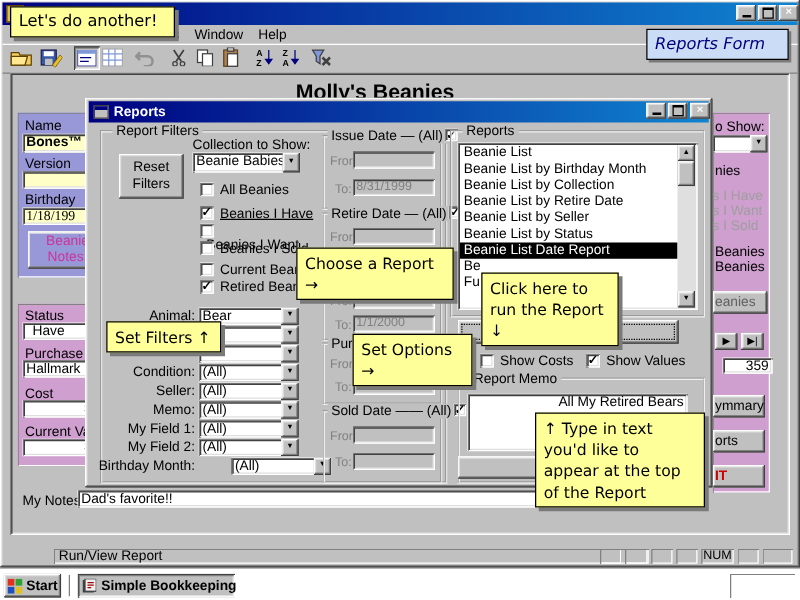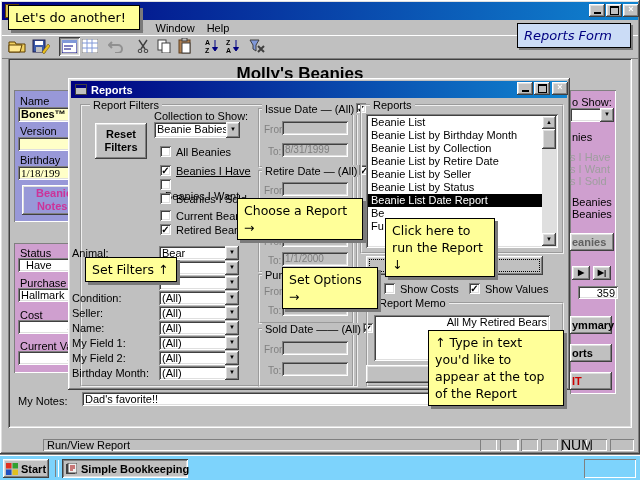--- a/index.html
+++ b/index.html
@@ -1,41 +1,41 @@
 <!DOCTYPE html>
 <html><head>
 <meta charset="utf-8">
 <style>
   html,body{margin:0;padding:0;background:#555;}
   #screen{position:relative;width:640px;height:480px;overflow:hidden;
     font-family:"Liberation Sans",sans-serif;font-size:11px;color:#000;background:#c0c0c0;}
   .abs{position:absolute;}
   
   .r2{box-shadow:inset -1px -1px #404040,inset 1px 1px #ffffff,inset -2px -2px #808080,inset 2px 2px #dfdfdf;background:#c0c0c0;}
-  .btn{box-shadow:inset -1px -1px #404040,inset 1px 1px #ffffff,inset -2px -2px #808080,inset 2px 2px #dfdfdf;background:#c0c0c0;border:0;font-weight:bold;}
+  .btn{box-shadow:inset -1px -1px #404040,inset 1px 1px #ffffff,inset -2px -2px #808080,inset 2px 2px #dfdfdf;background:#c0c0c0;border:0;}
   .pressed{box-shadow:inset 1px 1px #404040,inset -1px -1px #ffffff,inset 2px 2px #808080,inset -2px -2px #dfdfdf;}
   .s2{box-shadow:inset 1px 1px #808080,inset -1px -1px #ffffff,inset 2px 2px #404040,inset -2px -2px #dfdfdf;}
   .s1{box-shadow:inset 1px 1px #808080,inset -1px -1px #ffffff;}
   .gb{border:2px groove #efefef;}
   .gblabel{position:absolute;top:-7px;left:8px;background:#c0c0c0;padding:0 3px;}
   .tbar{background:linear-gradient(90deg,#000080,#1084d0);color:#fff;font-weight:bold;display:flex;align-items:center;}
   .capbtn{width:16px;height:13px;margin-left:1px;font-size:9px;line-height:11px;text-align:center;font-weight:bold;font-family:"Liberation Sans",sans-serif;}
   .field{background:#fff;box-shadow:inset 1px 1px #808080,inset -1px -1px #ffffff,inset 2px 2px #404040,inset -2px -2px #dfdfdf;padding:1px 3px;overflow:hidden;white-space:nowrap;}
   .yfield{background:#ffffc8;}
   .dfield{background:#c0c0c0;color:#808080;}
   .combo{display:flex;background:#fff;box-shadow:inset 1px 1px #808080,inset -1px -1px #ffffff,inset 2px 2px #404040,inset -2px -2px #dfdfdf;}
   .cval{flex:1;padding:1px 3px;overflow:hidden;white-space:nowrap;}
   .cbtn{width:14px;background:#c0c0c0;box-shadow:inset -1px -1px #404040,inset 1px 1px #ffffff,inset -2px -2px #808080,inset 2px 2px #dfdfdf;font-size:6px;text-align:center;line-height:13px;color:#000;}
   .chk{width:11px;height:11px;background:#fff;box-shadow:inset 1px 1px #808080,inset -1px -1px #ffffff,inset 2px 2px #404040,inset -2px -2px #dfdfdf;font-size:10px;line-height:11px;text-align:center;font-weight:bold;}
   .callout{position:absolute;background:#ffff99;border:1px solid #000;box-shadow:3px 3px 0 #7a7a7a;
     font-size:13px;padding:3px 6px;z-index:60;font-family:"DejaVu Sans",sans-serif;line-height:17px;}
   .bluecallout{background:#cbdcf6;color:#000080;font-style:italic;box-shadow:2px 2px 0 #7a7a7a;}
   .mitem{padding:2px 6px;}
   .frow{position:absolute;height:14px;display:flex;}
-  .flabel{width:84px;text-align:left;padding-right:3px;line-height:14px;}
+  .flabel{width:84px;text-align:right;padding-right:3px;line-height:14px;}
   .li{height:13px;line-height:13px;padding:0 3px;white-space:nowrap;overflow:hidden;}
   .sel{background:#000;color:#fff;}
   .dlabel{color:#808080;font-size:10px;}
   .graytxt{color:#9e9e9e;}
   .tseg{position:absolute;height:12px;box-shadow:inset 1px 1px #808080,inset -1px -1px #ffffff;}
   svg{display:block;}
 </style>
 </head>
 <body>
 
@@ -177,21 +177,21 @@
         <div class="abs btn" style="left:0;top:143px;width:42px;height:18px;line-height:18px;padding-left:2px;color:#606060;">eanies</div>
         <div class="abs btn" style="left:2px;top:176px;width:18px;height:14px;text-align:center;font-size:8px;line-height:14px;">▶</div>
         <div class="abs btn" style="left:23px;top:176px;width:18px;height:14px;text-align:center;font-size:8px;line-height:14px;">▶|</div>
         <div class="abs field" style="left:8px;top:196px;width:34px;height:11px;text-align:right;">359</div>
         <div class="abs btn" style="left:0;top:226px;width:40px;height:18px;line-height:18px;padding-left:2px;">ymmary</div>
         <div class="abs btn" style="left:0;top:254px;width:40px;height:18px;line-height:18px;padding-left:2px;">orts</div>
         <div class="abs btn" style="left:0;top:282px;width:40px;height:18px;line-height:18px;padding-left:2px;color:#cc0000;font-weight:bold;">IT</div>
       </div>
 
       <div class="abs" style="left:10px;top:337px;">My Notes:</div>
-      <div class="abs field" style="left:54px;top:334px;width:436px;height:12px;margin-left:20px;">Dad's favorite!!</div>
+      <div class="abs field" style="left:54px;top:334px;width:436px;height:12px;">Dad's favorite!!</div>
     </div>
 
     <div class="abs r2" style="left:68px;top:78px;width:502px;height:312px;z-index:10;">
       <div class="abs tbar" style="left:3px;top:3px;right:3px;height:17px;font-size:11px;">
         <span style="width:12px;height:11px;margin:0 4px;background:#c0c0c0;box-shadow:inset 0 0 0 1px #404040;display:inline-block;">
             <span style="display:block;height:3px;background:#000080;margin:1px;"></span>
           </span>
         <span>Reports</span>
         <span class="abs capbtn btn" style="left:445px;top:1px;">
             <span style="display:block;margin:8px auto 0;width:7px;border-bottom:2px solid #000;"></span>
@@ -266,41 +266,41 @@
           </span>
         </div>
       <div class="frow" style="left:4px;top:228px;">
           <span class="flabel">Seller:</span>
           <span class="combo" style="width:80px;">
             <span class="cval">(All)</span>
             <span class="cbtn">▼</span>
           </span>
         </div>
       <div class="frow" style="left:4px;top:243px;">
-          <span class="flabel">Name:</span>
+          <span class="flabel">Memo:</span>
           <span class="combo" style="width:80px;">
             <span class="cval">(All)</span>
             <span class="cbtn">▼</span>
           </span>
         </div>
       <div class="frow" style="left:4px;top:258px;">
           <span class="flabel">My Field 1:</span>
           <span class="combo" style="width:80px;">
             <span class="cval">(All)</span>
             <span class="cbtn">▼</span>
           </span>
         </div>
       <div class="frow" style="left:4px;top:273px;">
           <span class="flabel">My Field 2:</span>
           <span class="combo" style="width:80px;">
             <span class="cval">(All)</span>
             <span class="cbtn">▼</span>
           </span>
         </div>
-      <div class="frow" style="left:4px;top:288px;">
+      <div class="frow" style="left:4px;top:288px;gap:26px;">
           <span class="flabel">Birthday Month:</span>
           <span class="combo" style="width:80px;">
             <span class="cval">(All)</span>
             <span class="cbtn">▼</span>
           </span>
         </div>
 
       <div class="abs gb" style="left:190px;top:30px;width:92px;height:56px;">
         <span class="gblabel" style="left:2px;display:flex;white-space:nowrap;">
             <span>Issue Date — (All)</span>
@@ -387,27 +387,27 @@
       </div>
       <button class="abs btn" style="left:298px;top:287px;width:68px;height:18px;"></button>
     </div>
 
     <div class="abs" style="left:2px;top:436px;right:2px;height:16px;">
       <div class="tseg" style="left:6px;top:3px;width:468px;padding:0 4px;line-height:12px;margin-left:35px;">Run/View Report</div>
       <div class="tseg" style="left:478px;top:3px;width:17px;"></div>
       <div class="tseg" style="left:498px;top:3px;width:18px;"></div>
       <div class="tseg" style="left:519px;top:3px;width:17px;"></div>
       <div class="tseg" style="left:539px;top:3px;width:17px;"></div>
-      <div class="tseg" style="left:559px;top:3px;width:26px;text-align:center;line-height:12px;font-size:14px;">NUM</div>
+      <div class="tseg" style="left:559px;top:3px;width:26px;text-align:center;line-height:12px;font-size:10px;">NUM</div>
       <div class="tseg" style="left:588px;top:3px;width:17px;"></div>
       <div class="tseg" style="left:608px;top:3px;width:24px;"></div>
     </div>
   </div>
 
-  <div class="abs" style="left:0;top:455px;width:640px;height:25px;background:#7dd3fc;border-top:1px solid #ffffff;box-shadow:0 -1px 0 #808080;">
+  <div class="abs" style="left:0;top:455px;width:640px;height:25px;background:#ffffff;border-top:1px solid #ffffff;box-shadow:0 -1px 0 #808080;">
     <button class="abs btn" style="left:3px;top:3px;width:46px;height:19px;font-weight:bold;font-size:11px;font-family:'Liberation Sans',sans-serif;display:flex;align-items:center;padding:0 3px;">
       <span style="margin-right:3px;">
           <svg width="12" height="12" viewBox="0 0 12 12">
             <rect x="0" y="0" width="5.5" height="5.5" fill="#e03020"></rect>
             <rect x="6.5" y="0" width="5.5" height="5.5" fill="#30a030"></rect>
             <rect x="0" y="6.5" width="5.5" height="5.5" fill="#2050c0"></rect>
             <rect x="6.5" y="6.5" width="5.5" height="5.5" fill="#e0c020"></rect>
           </svg>
         </span>
       <span>Start</span>

